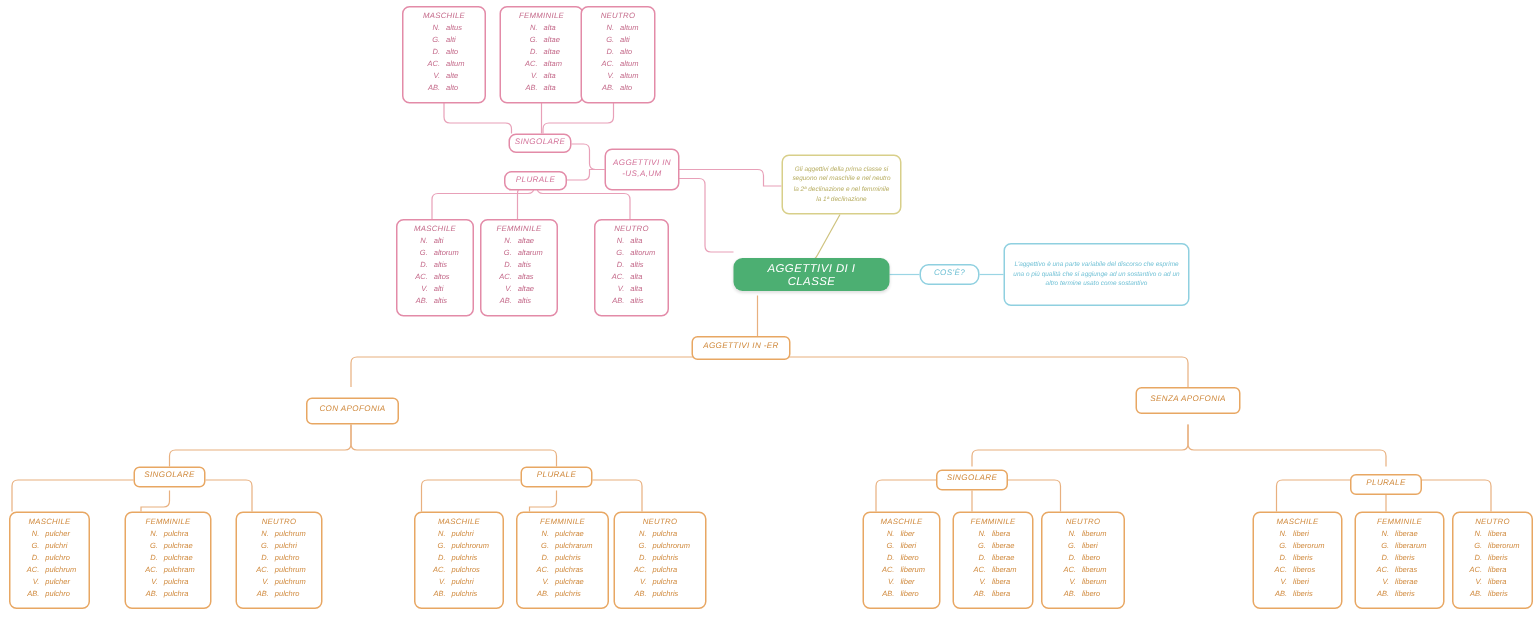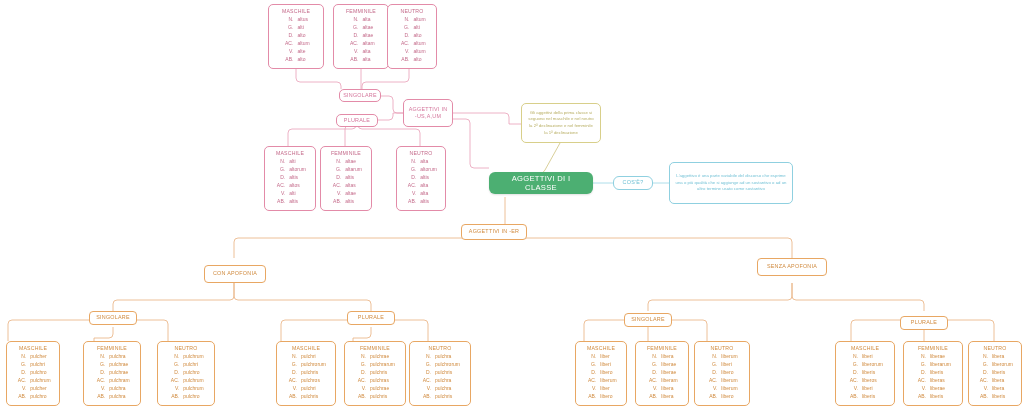--- a/index.html
+++ b/index.html
@@ -4,21 +4,21 @@
 <style>
   * { box-sizing: border-box; }
   html, body { margin:0; padding:0; }
   body {
     width:1024px; height:416px;
     background:#ffffff;
     font-family:"Liberation Sans", sans-serif;
     overflow:hidden;
     position:relative;
   }
-  #canvas { position:absolute; left:0; top:0; width:1024px; height:416px; }
+  #canvas { position:absolute; left:0; top:0; width:1024px; height:416px;font-style:italic; }
   svg.links { position:absolute; left:0; top:0; width:1024px; height:416px; pointer-events:none; }
 
   .node { position:absolute; }
 
   
   .decl {
     border:1px solid #e38ba8;
     border-radius:5px;
     background:#ffffff;
     padding:3px 4px 4px 4px;

